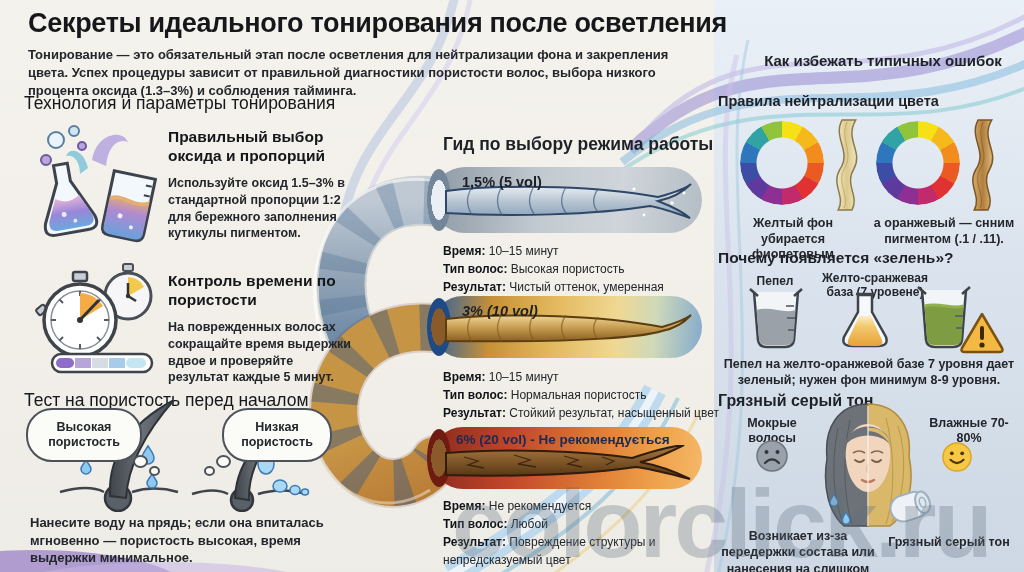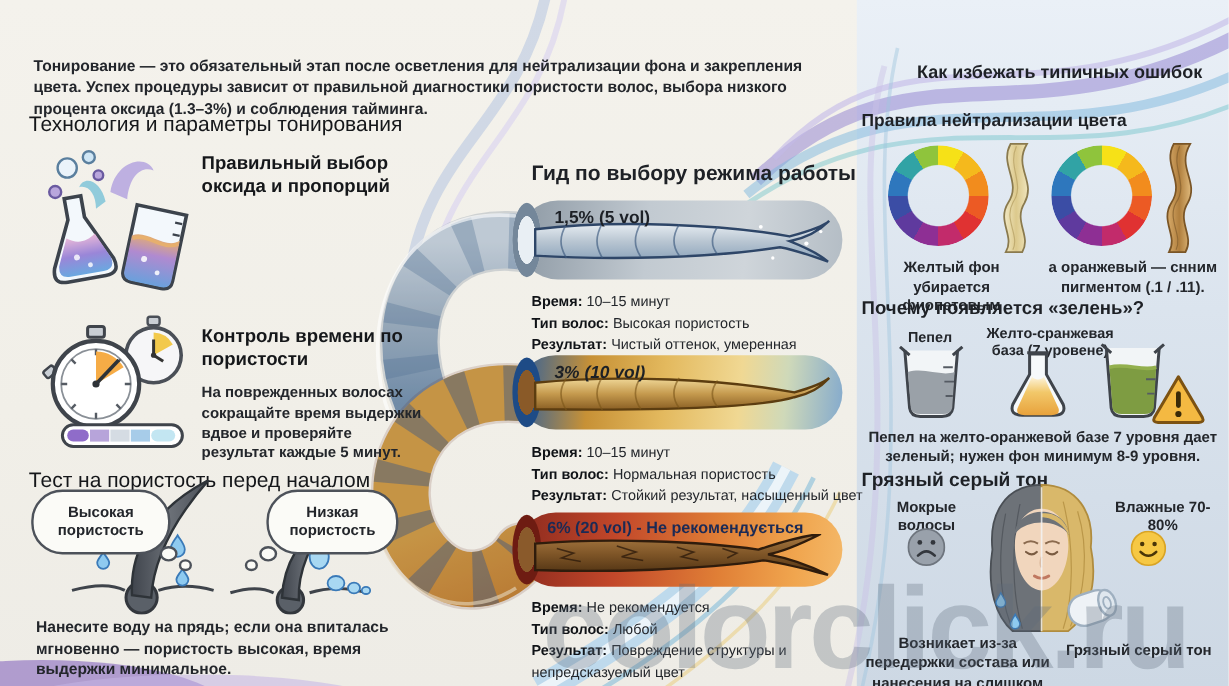--- a/index.html
+++ b/index.html
@@ -109,20 +109,21 @@
       <path d="M125,178 C32,170 4,258 38,306 C68,350 112,332 125,310" fill="none" stroke="#2e5f9e" stroke-width="46" stroke-linecap="butt" stroke-dasharray="15 27" opacity=".42"></path>
       <path d="M125,178 C32,170 4,258 38,306 C68,350 112,332 125,310" fill="none" stroke="#5e1f14" stroke-width="50" stroke-linecap="round" opacity=".15"></path>
 
       <path d="M120,30 C20,20 -16,120 16,200" fill="none" stroke="#ffffff" stroke-width="3" opacity=".6"></path>
       <path d="M120,340 C70,372 20,340 8,300" fill="none" stroke="#e6d9c0" stroke-width="3" opacity=".6"></path>
     </g>
   </svg>
 
   <div class="content">
 
+    <div class="hdr-title">Секреты идеального тонирования после осветления</div>
     <div class="hdr-sub">Тонирование — это обязательный этап после осветления для нейтрализации фона и закрепления цвета. Успех процедуры зависит от правильной диагностики пористости волос, выбора низкого процента оксида (1.3–3%) и соблюдения тайминга.</div>
 
     <div class="h2" style="left:24px;top:93px;">Технология и параметры тонирования</div>
 
     <svg class="icon-abs" style="left:26px;top:122px;" width="138" height="132" viewBox="0 0 138 132">
       <defs>
         <linearGradient id="liq1" x1="0" y1="0" x2="0" y2="1">
           <stop offset="0" stop-color="#e8b8d8"></stop>
             <stop offset=".5" stop-color="#9a86d8"></stop>
             <stop offset="1" stop-color="#6aa8e0"></stop>
@@ -150,20 +151,21 @@
         <path d="M81,78 C92,70 110,84 121,74 l0,34 q0,7 -8,7 l-24,0 q-8,0 -8,-7 z" fill="url(#liq2)"></path>
         <path d="M82,80 C94,73 108,85 120,77" fill="none" stroke="#e8b06a" stroke-width="3" opacity=".9"></path>
         <circle cx="95" cy="95" r="2.5" fill="#fff" opacity=".85"></circle>
           <circle cx="108" cy="104" r="2" fill="#fff" opacity=".85"></circle>
         <line x1="114" y1="60" x2="120" y2="60" stroke="#3c434c" stroke-width="2"></line>
         <line x1="114" y1="70" x2="120" y2="70" stroke="#3c434c" stroke-width="2"></line>
       </g>
     </svg>
     <div class="item-block" style="left:168px;top:128px;">
       <div class="item-title">Правильный выбор оксида и пропорций</div>
+      <div class="item-text">Используйте оксид 1.5–3% в стандартной пропорции 1:2 для бережного заполнения кутикулы пигментом.</div>
     </div>
 
     <svg class="icon-abs" style="left:30px;top:258px;" width="140" height="122" viewBox="0 0 140 122">
       <g transform="translate(98,38)">
         <rect x="-5" y="-32" width="10" height="7" rx="2" fill="#c9ced4" stroke="#4a4f57" stroke-width="2"></rect>
         <circle r="23" fill="#f6f6f8" stroke="#4a4f57" stroke-width="3"></circle>
         <path d="M0,0 L0,-19 A19,19 0 0 1 16,-9 Z" fill="#f2c94c"></path>
         <line x1="0" y1="0" x2="0" y2="-13" stroke="#333" stroke-width="2.5"></line>
         <line x1="0" y1="0" x2="8" y2="5" stroke="#333" stroke-width="2.5"></line>
         <circle r="2.2" fill="#333"></circle>

